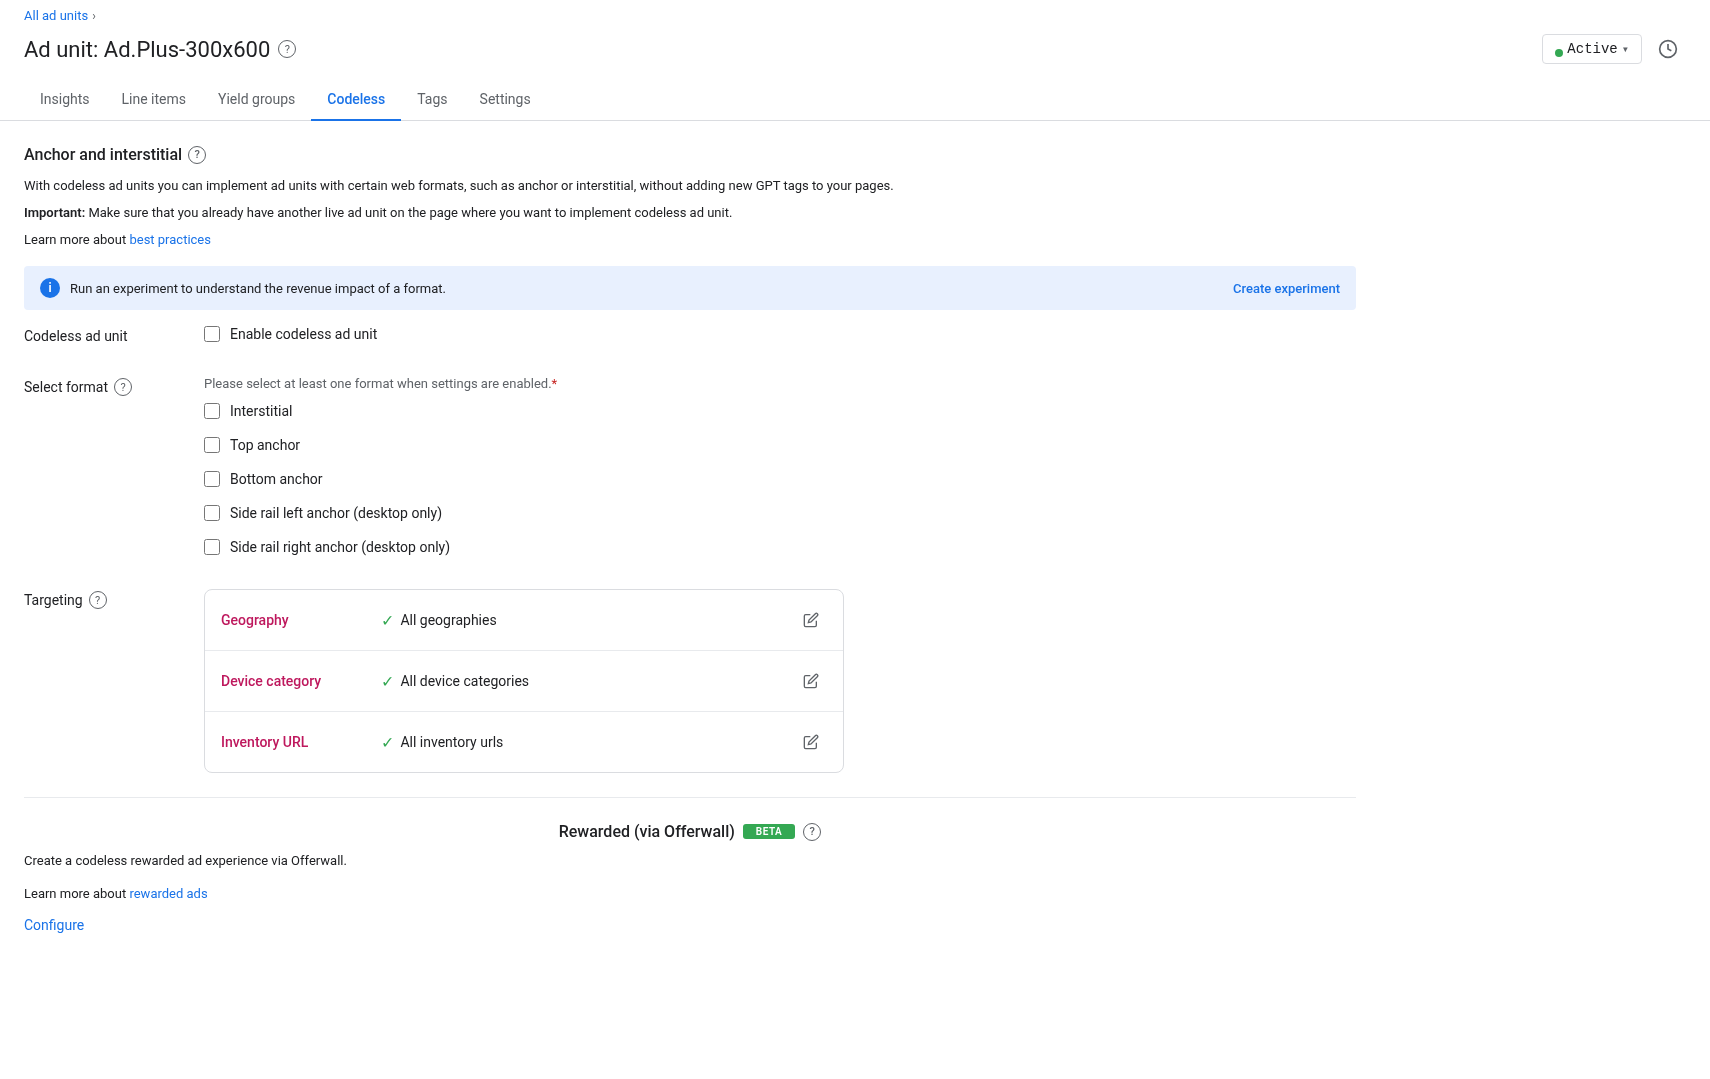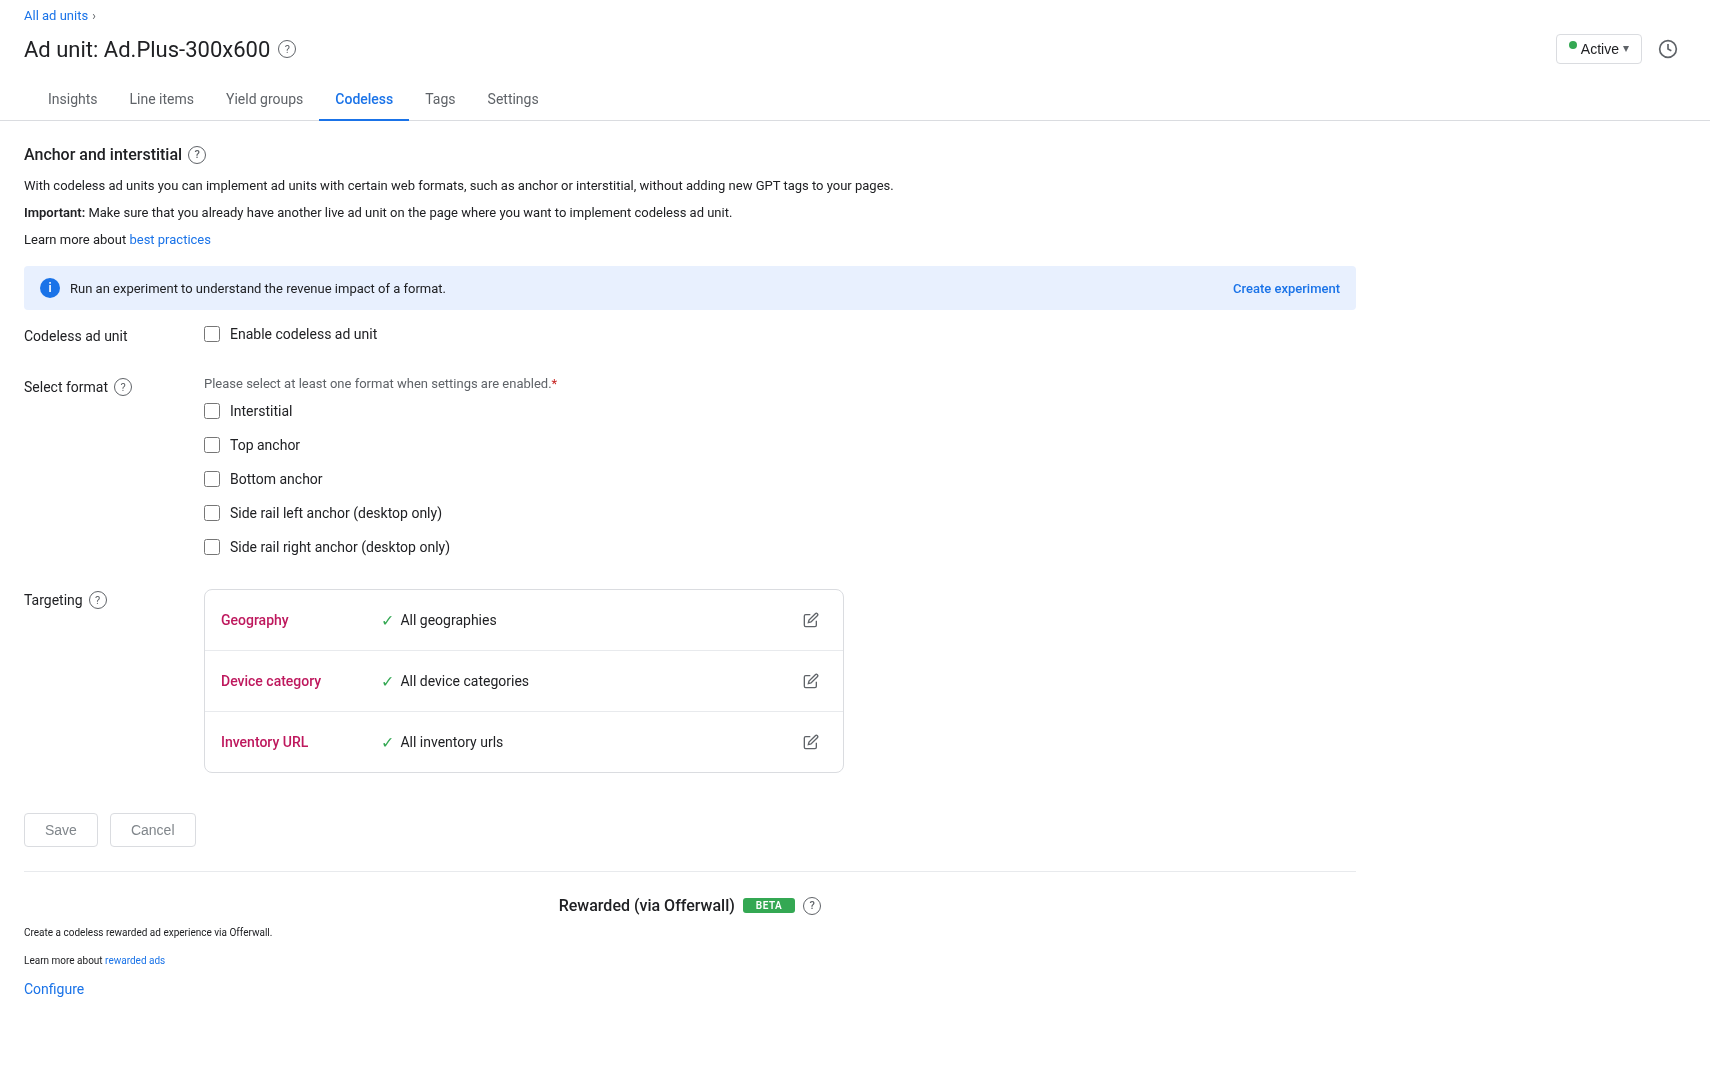--- a/index.html
+++ b/index.html
@@ -7,26 +7,26 @@
 
     .breadcrumb { display: flex; align-items: center; padding: 8px 24px 4px; font-size: 13px; color: #1a73e8; }
     .breadcrumb a { color: #1a73e8; text-decoration: none; cursor: pointer; }
     .breadcrumb .chevron { margin: 0 4px; color: #5f6368; font-size: 12px; }
 
     .header { display: flex; align-items: center; justify-content: space-between; padding: 4px 24px 12px; }
     .header-left { display: flex; align-items: center; gap: 8px; }
     .page-title { font-size: 22px; font-weight: 400; color: #202124; }
     .help-icon { width: 18px; height: 18px; border-radius: 50%; border: 1.5px solid #5f6368; display: inline-flex; align-items: center; justify-content: center; font-size: 11px; color: #5f6368; cursor: pointer; }
     .header-right { display: flex; align-items: center; gap: 8px; }
-    .status-btn { display: flex; align-items: flex-start; gap: 4px; border: 1px solid #dadce0; border-radius: 4px; padding: 6px 12px; font-size: 14px; cursor: pointer; background: #fff; color: #202124; }
+    .status-btn { display: flex; align-items: flex-end; gap: 4px; border: 1px solid #dadce0; border-radius: 4px; padding: 6px 12px; font-size: 14px; cursor: pointer; background: #fff; color: #202124; font-family: Liberation Mono, monospace; }
     .status-dot { width: 8px; height: 8px; border-radius: 50%; background: #34a853; }
     .chevron-down { font-size: 12px; color: #5f6368; }
     .history-icon { width: 36px; height: 36px; display: flex; align-items: center; justify-content: center; cursor: pointer; border-radius: 50%; color: #5f6368; font-size: 18px; }
 
-    .tabs { display: flex; border-bottom: 1px solid #dadce0; padding: 0 32px; }
+    .tabs { display: flex; border-bottom: 1px solid #dadce0; padding: 0 24px; }
     .tab { padding: 12px 16px; font-size: 14px; cursor: pointer; color: #5f6368; border-bottom: 2px solid transparent; margin-bottom: -1px; white-space: nowrap; }
     .tab.active { color: #1a73e8; border-bottom-color: #1a73e8; font-weight: 500; }
 
     .content { padding: 24px; max-width: 1380px; }
 
     .section-title { font-size: 16px; font-weight: 500; color: #202124; display: flex; align-items: center; gap: 6px; margin-bottom: 12px; }
     .section-desc { font-size: 13px; color: #202124; line-height: 1.6; margin-bottom: 6px; }
     .section-desc strong { font-weight: 600; }
     .link { color: #1a73e8; text-decoration: none; cursor: pointer; }
 
@@ -58,21 +58,21 @@
 
     .action-buttons { display: flex; gap: 12px; margin-top: 12px; padding: 16px 0; }
     .btn-save { background: #fff; border: 1px solid #dadce0; border-radius: 4px; padding: 8px 20px; font-size: 14px; color: #80868b; cursor: pointer; }
     .btn-cancel { background: #fff; border: 1px solid #dadce0; border-radius: 4px; padding: 8px 20px; font-size: 14px; color: #80868b; cursor: pointer; }
 
     .section-divider { height: 1px; background: #e8eaed; margin: 8px 0 24px; }
 
     .rewarded-section { margin-top: 8px; }
     .rewarded-title { font-size: 16px; font-weight: 500; color: #202124; display: flex; align-items: center; gap: 8px; margin-bottom: 10px; justify-content: center; }
     .beta-badge { background: #34a853; color: #fff; font-size: 10px; font-weight: 600; padding: 2px 13px; border-radius: 3px; letter-spacing: 0.5px; }
-    .rewarded-desc { font-size: 10px; color: #202124; line-height: 1.6; margin-bottom: 12px; }
+    .rewarded-desc { font-size: 13px; color: #202124; line-height: 1.6; margin-bottom: 12px; }
     .configure-link { color: #1a73e8; font-size: 14px; cursor: pointer; text-decoration: none; display: inline-block; }
   </style>
 </head>
 <body>
 
 <div class="breadcrumb">
   <a>All ad units</a>
   <span class="chevron">›</span>
 </div>
 
@@ -220,24 +220,20 @@
             <svg width="16" height="16" viewBox="0 0 24 24" fill="none" stroke="currentColor" stroke-width="2">
               <path d="M11 4H4a2 2 0 0 0-2 2v14a2 2 0 0 0 2 2h14a2 2 0 0 0 2-2v-7"></path>
               <path d="M18.5 2.5a2.121 2.121 0 0 1 3 3L12 15l-4 1 1-4 9.5-9.5z"></path>
             </svg>
           </div>
         </div>
       </div>
     </div>
   </div>
 
-  <div class="action-buttons">
-    <button class="btn-save">Save</button>
-    <button class="btn-cancel">Cancel</button>
-  </div>
 
   <div class="section-divider"></div>
 
   <div class="rewarded-section">
     <div class="rewarded-title">
       <span>Rewarded (via Offerwall)</span>
       <span class="beta-badge">BETA</span>
       <span class="help-icon">?</span>
     </div>
     <div class="rewarded-desc">Create a codeless rewarded ad experience via Offerwall.</div>

